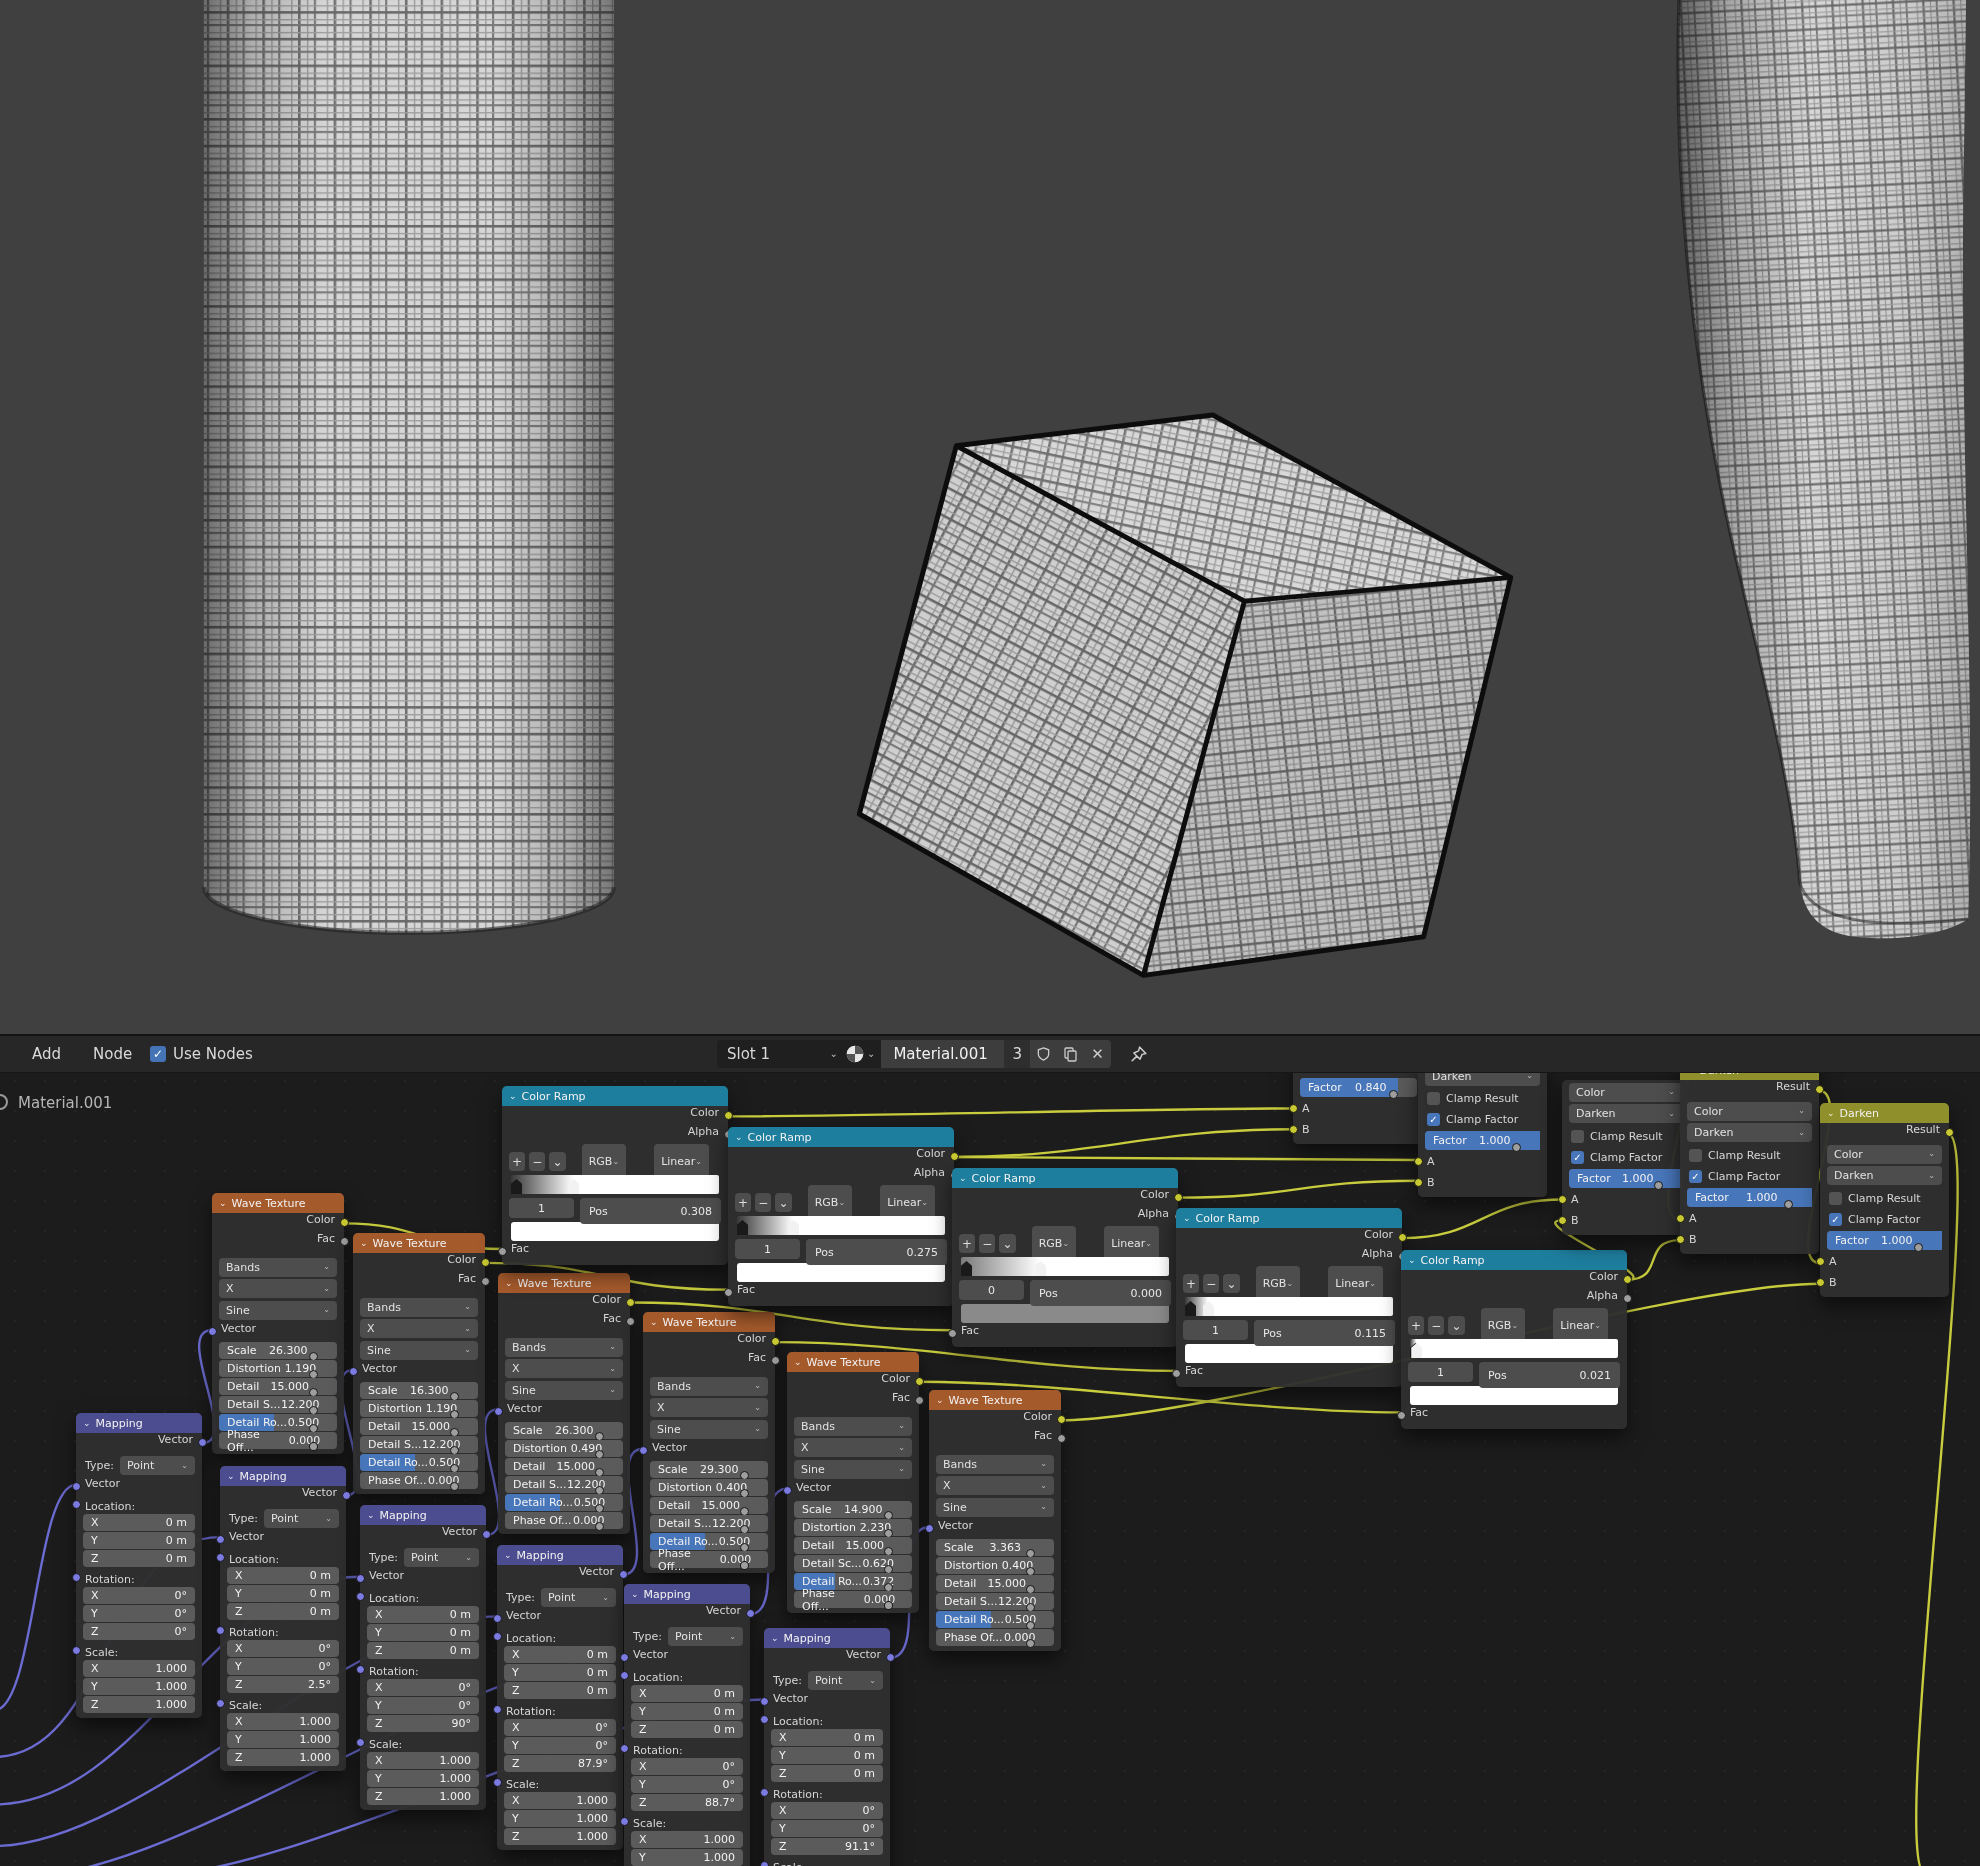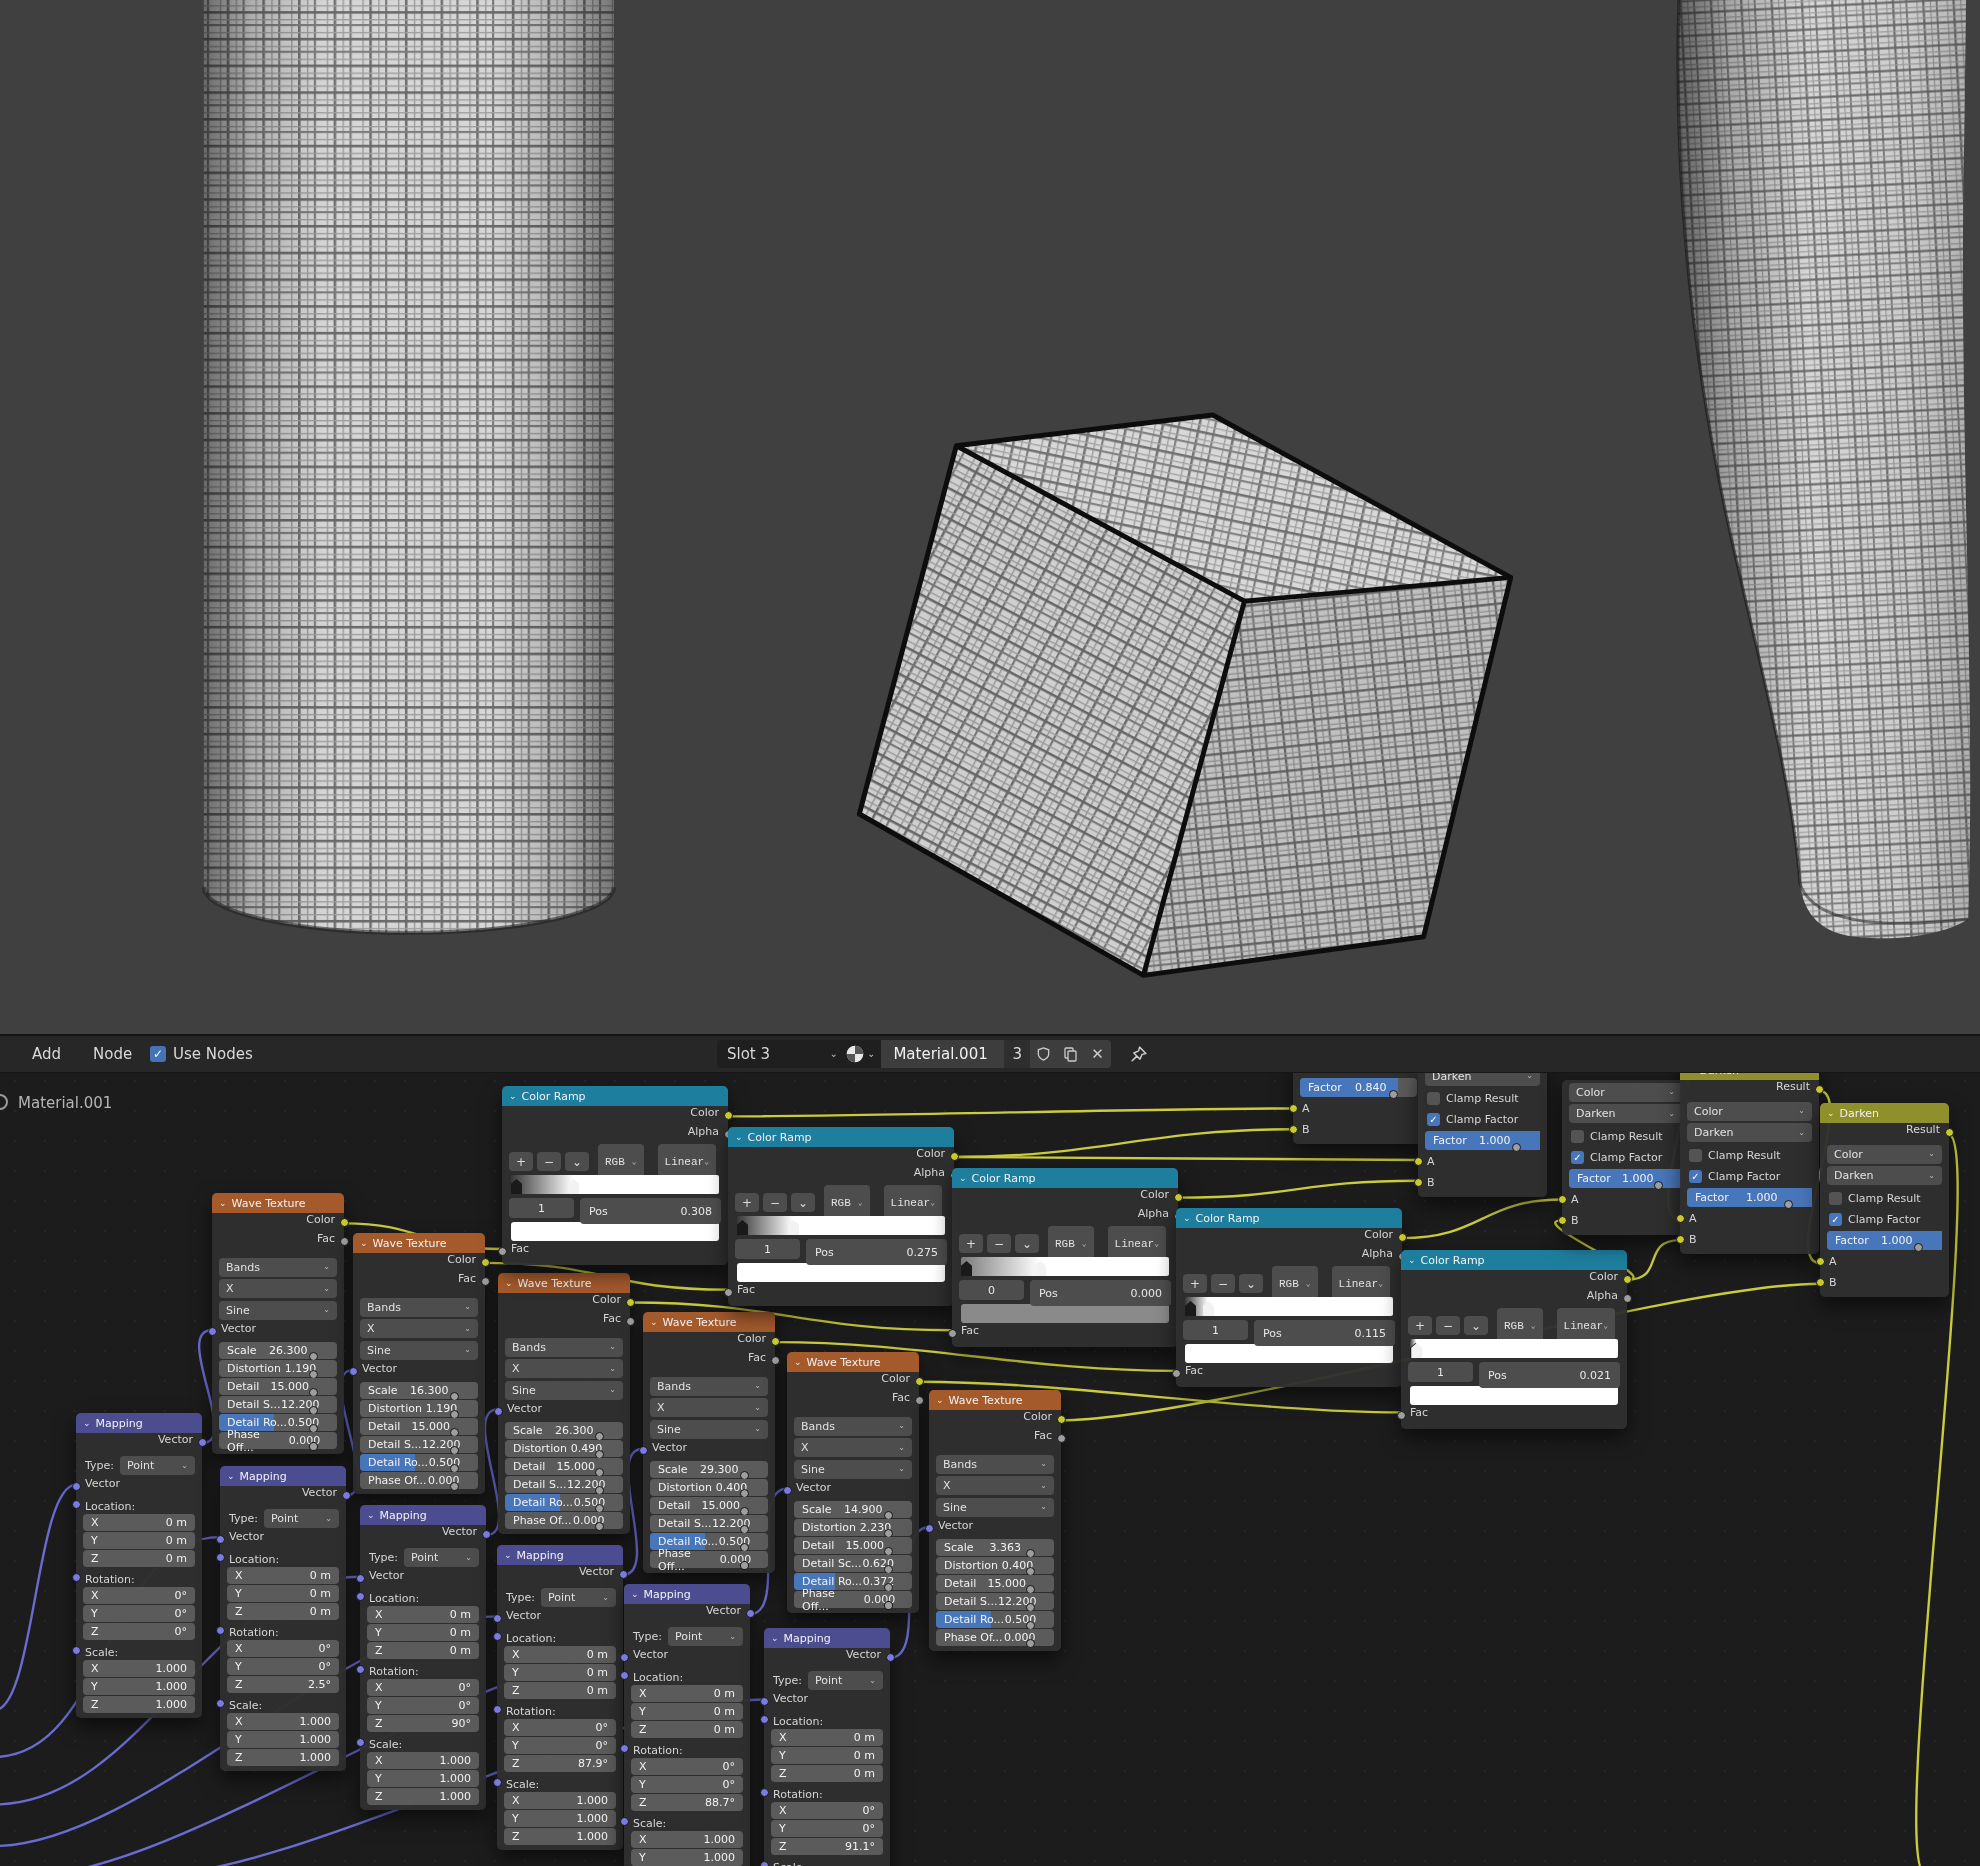--- a/index.html
+++ b/index.html
@@ -48,21 +48,21 @@
   .sl .fill{position:absolute;left:0;top:0;bottom:0;background:#4876ba;border-radius:4px 0 0 4px;}
   .sl span{position:relative;}
   .sl .socket{left:-11.4px;}
   .seclab{position:relative;height:18px;display:flex;align-items:flex-end;padding:0 9px;}
   .typerow{display:flex;align-items:center;margin:4px 7px 2px 9px;height:19px;gap:6px;}
   .typerow .dd{flex:1;margin:0;}
   .gap4{height:4px;}
   
   .toolrow{display:flex;align-items:center;gap:4px;margin:7px 7px 0 7px;height:21px;}
   .tbtn{width:24px;height:19px;background:#4d4d4d;border-radius:4px;color:#ddd;display:flex;align-items:center;justify-content:center;font-size:12px;}
-  .toolrow .dd{flex:1;margin:5px;height:36px;font-family:Liberation Mono, monospace;}
+  .toolrow .dd{flex:1;margin:12px;height:36px;}
   .grad{position:relative;height:19px;margin:3px 9px 0 9px;border-radius:2px;}
   .stop{position:absolute;top:4px;width:11px;height:15px;clip-path:polygon(50% 0,100% 32%,100% 100%,0 100%,0 32%);}
   .valrow{display:flex;gap:6px;margin:4px 7px 0 7px;height:20px;}
   .idx{width:65px;background:#4d4d4d;border-radius:4px;display:flex;align-items:center;justify-content:center;color:#e8e8e8;}
   .posf{flex:1;background:#4d4d4d;border-radius:4px;display:flex;align-items:center;justify-content:space-between;padding:13px 9px;color:#e8e8e8;}
   .swatch{height:19px;margin:4px 9px 1px 9px;border-radius:3px;}
   
   .ckrow{position:relative;height:21px;display:flex;align-items:center;gap:6px;padding:0 9px;}
   .ck{width:13px;height:13px;border-radius:3px;background:#545454;box-sizing:border-box;flex:none;}
   .ck.on{background:#4876ba;color:#fff;font-size:10px;line-height:13px;text-align:center;}
@@ -1330,21 +1330,21 @@
       </div>
 
     <div id="edhdr">
       <span class="menu" style="left:22px">Add</span>
       <span class="menu" style="left:83px">Node</span>
       <span id="usenodes">
         <span class="cb">✓</span>
         <span>Use Nodes</span>
       </span>
       <div class="chip" id="slotchip">
-        <span>Slot 3</span>
+        <span>Slot 1</span>
         <span class="chev" style="font-size:10px">⌄</span>
       </div>
       <div id="matgroup">
         <div id="previewchip">
           <svg width="18" height="18" viewBox="0 0 16 16">
             <circle cx="8" cy="8" r="7.4" fill="#e8e8e8"></circle>
             <path d="M8,0.6 A7.4,7.4 0 0 1 15.4,8 L8,8 Z" fill="#555"></path>
             <path d="M8,8 L0.6,8 A7.4,7.4 0 0 0 8,15.4 Z" fill="#555"></path>
           </svg>
           <span class="chev" style="font-size:10px">⌄</span>

